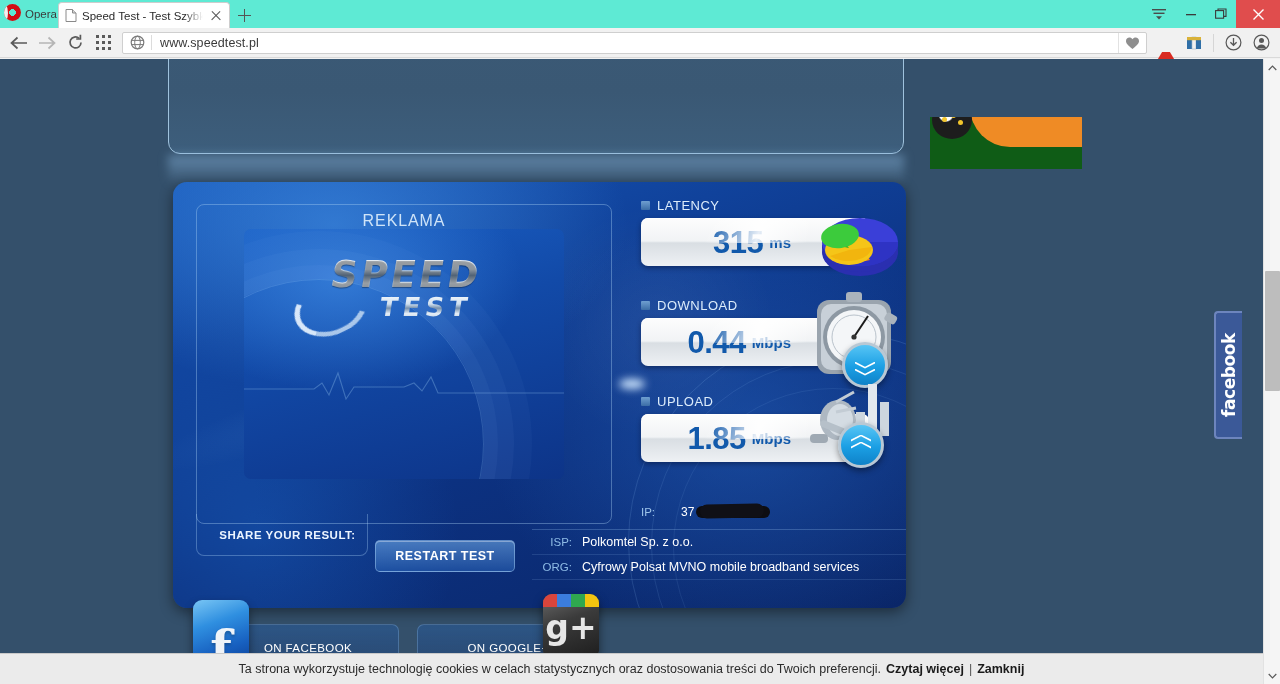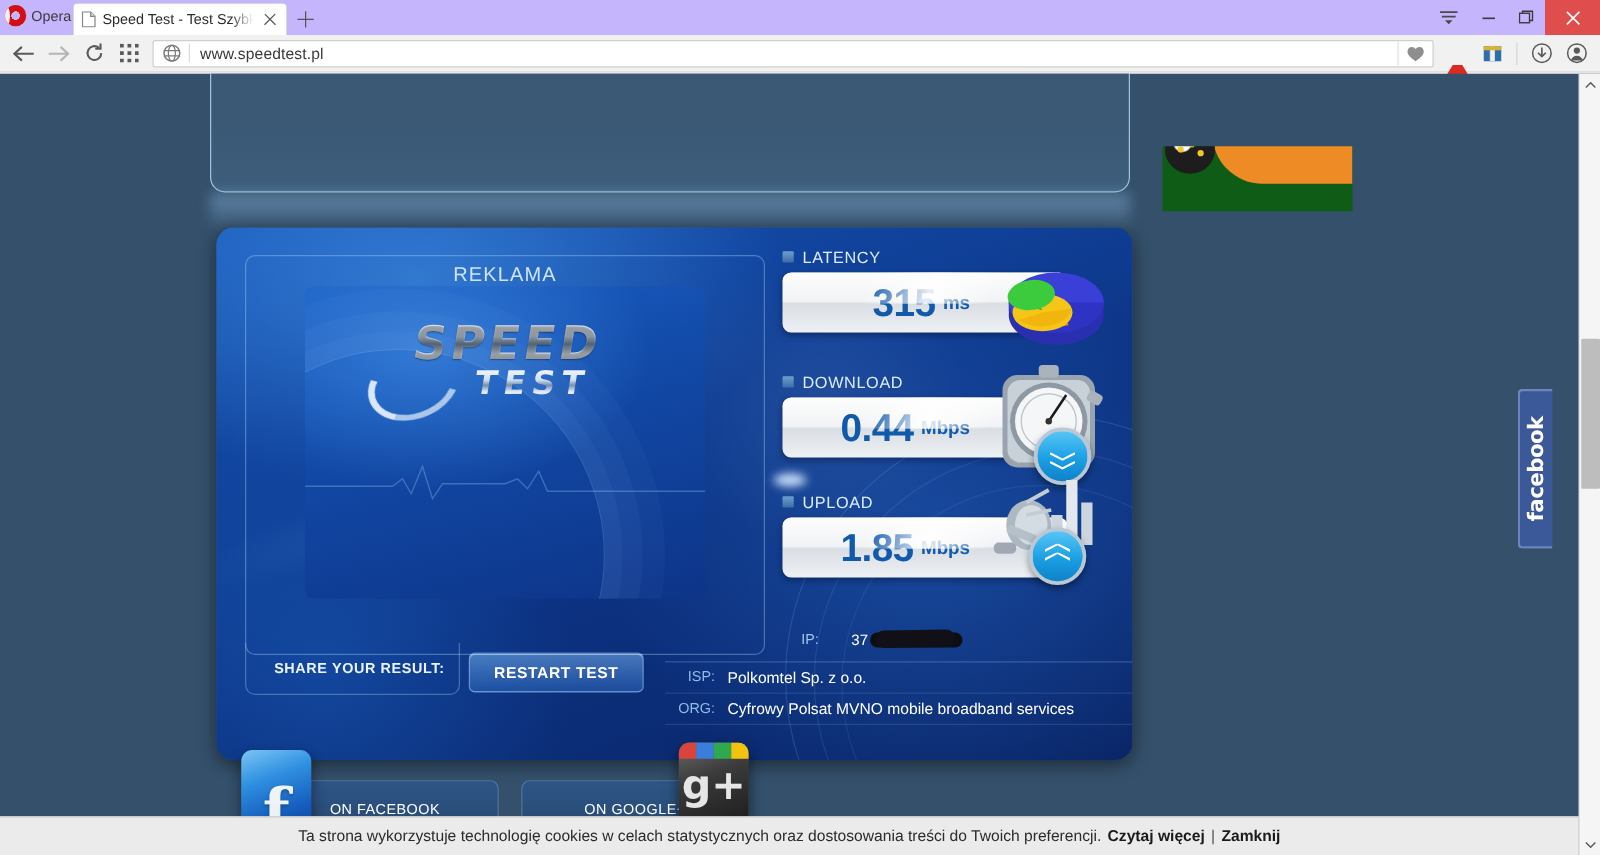--- a/index.html
+++ b/index.html
@@ -6,21 +6,21 @@
   html, body {
     width: 1280px; height: 684px; overflow: hidden;
     font-family: "Liberation Sans", sans-serif;
     background: #ffffff;
   }
 
   
   .browser { width: 1280px; height: 684px; position: relative; background:#f1f1f1; }
 
   .titlebar {
-    height: 28px; background:#c4b5fd; display:flex; align-items:flex-end;
+    height: 28px; background:#5eead4; display:flex; align-items:flex-end;
     position:relative; border-bottom:0;
   }
   .opera-badge {
     width:58px; height:28px; display:flex; align-items:center; gap:4px;
     padding-left:4px; font-size:11px; color:#333;
   }
   .opera-o {
     width:17px; height:17px; border-radius:50%;
     background: radial-gradient(circle at 50% 50%, transparent 0 28%, #d40f14 29% 100%);
     position:relative; overflow:hidden; flex:0 0 auto;
@@ -205,30 +205,30 @@
   .share-tab{
     position:absolute; left:196px; top:455px; width:172px; height:42px;
     border:1px solid rgba(170,210,245,.35); border-top:none; border-radius:0 0 8px 8px;
     display:flex; align-items:center; justify-content:center;padding-left:11px;
   }
   .share-tab span{
     font-size:11.5px; font-weight:bold; color:#ecf5ff; letter-spacing:.5px;
   }
 
   .restart-btn{
-    position:absolute; left:375px; top:463px; width:140px; height:32px; border-radius:5px;
+    position:absolute; left:375px; top:481px; width:140px; height:32px; border-radius:5px;
     background:linear-gradient(180deg, rgba(120,180,240,.55), rgba(45,105,190,.50));
     border:1px solid rgba(175,215,250,.45);
     display:flex; align-items:center; justify-content:center; cursor:pointer;
     box-shadow: inset 0 1px 0 rgba(255,255,255,.35);
   }
   .restart-btn span{ font-size:12.5px; font-weight:bold; color:#ffffff; letter-spacing:.5px; }
 
   
-  .res-group{ position:absolute; left:626px; width:245px; }
+  .res-group{ position:absolute; left:641px; width:245px; }
   .res-label{
     display:flex; align-items:center; gap:7px; font-size:13px; color:#dcecfb;
     letter-spacing:.5px; margin-bottom:5px;
   }
   .res-label i{
     width:9px; height:9px; background:linear-gradient(180deg,#6f9fd0,#3c6da6);
     border-radius:1px; display:block;
   }
   .res-pill{
     width:228px; height:48px; border-radius:7px; position:relative;

